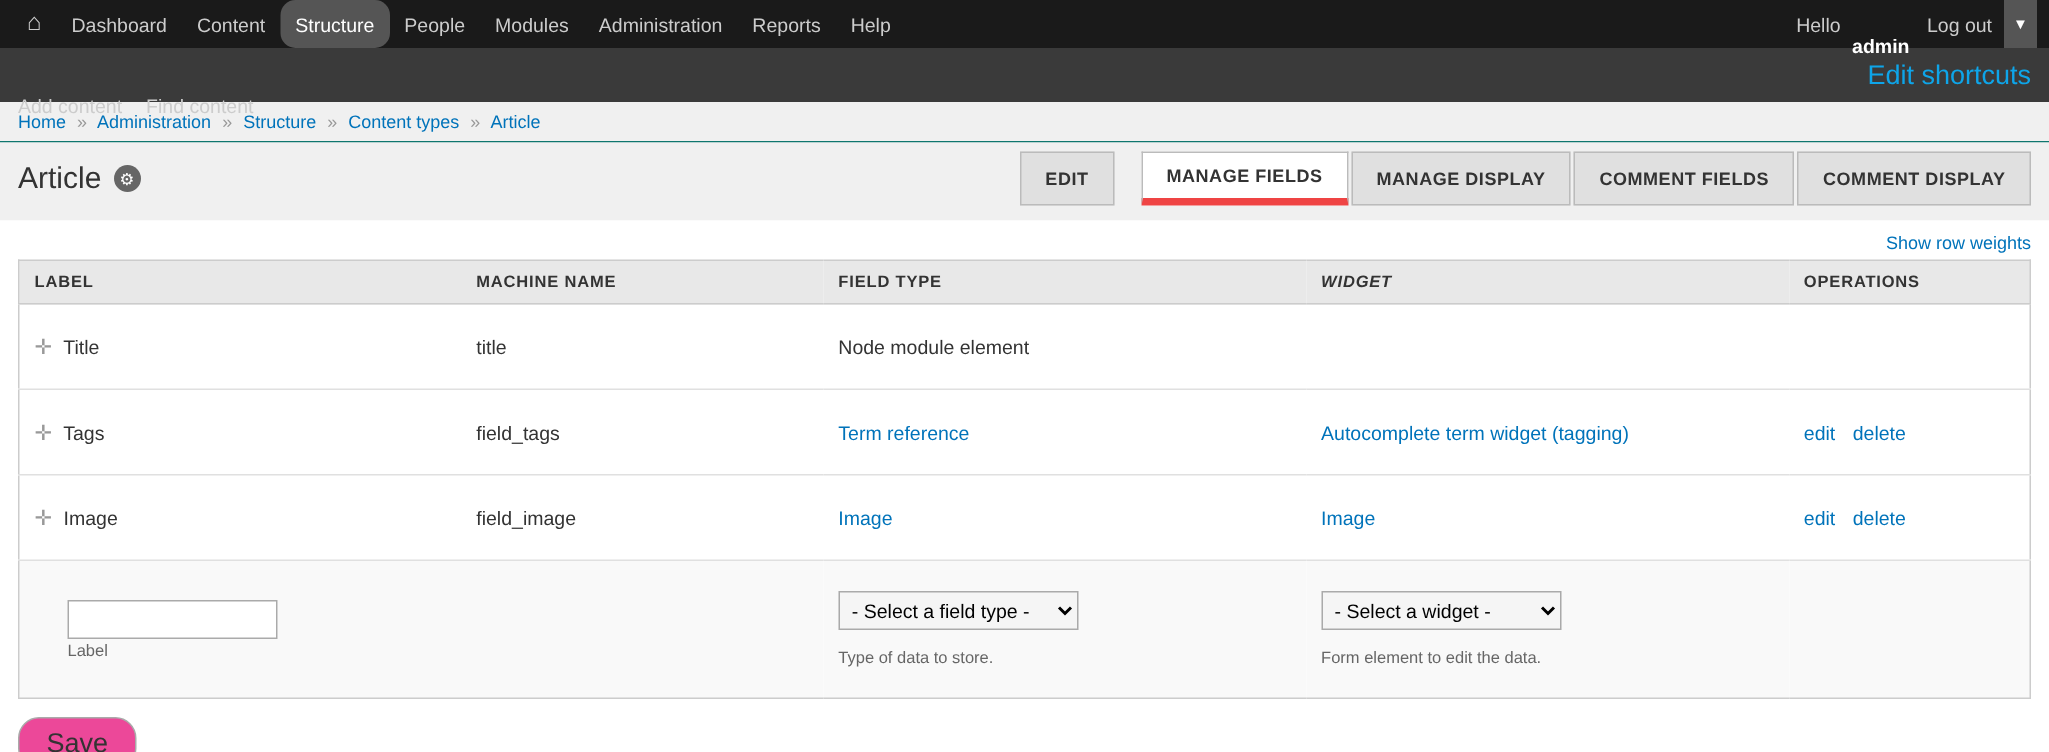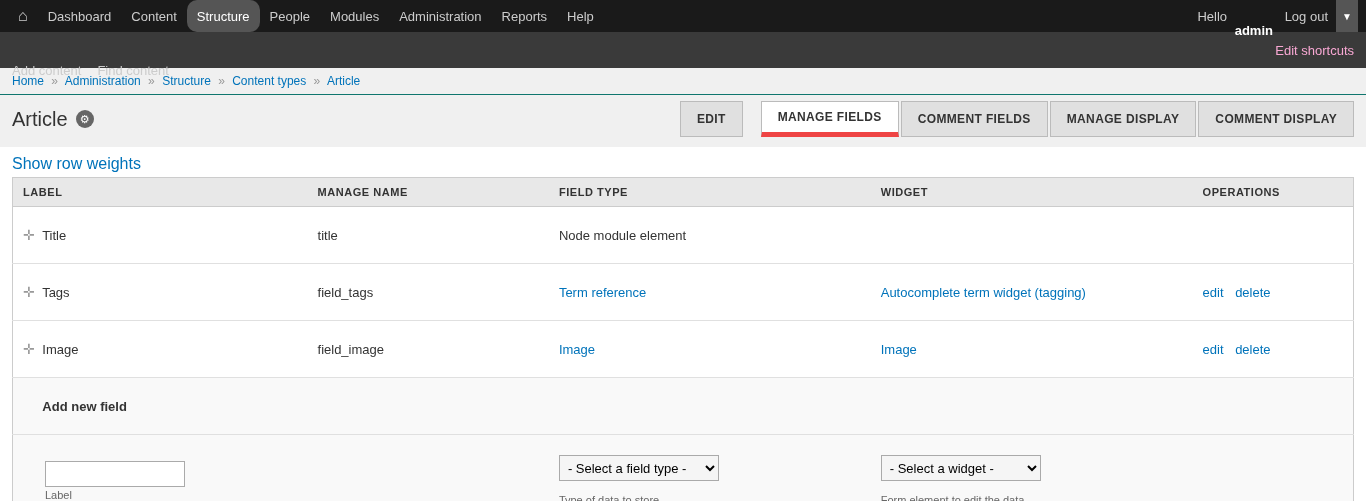--- a/index.html
+++ b/index.html
@@ -52,21 +52,21 @@
     .secondary-nav {
       background: #3a3a3a;
       display: flex;
       align-items: center;
       height: 36px;
       padding: 0 12px;
       justify-content: space-between;
     }
     .secondary-nav-left { display: flex; gap: 16px; margin-top: 41px; }
     .sec-nav-item { color: #ccc; cursor: pointer; font-size: 13px; }
-    .secondary-nav-right { color: #f9a8d4; cursor: pointer; font-size: 13px; }
+    .secondary-nav-right { color: #0ea5e9; cursor: pointer; font-size: 18px; }
 
     
     .breadcrumb-bar {
       background: #f0f0f0;
       padding: 6px 12px;
       border-bottom: 1px solid #0f766e;
     }
     .breadcrumb { font-size: 12px; color: #666; }
     .breadcrumb a { color: #0073ba; text-decoration: none; }
     .breadcrumb .sep { margin: 0 4px; color: #999; }
@@ -113,23 +113,23 @@
     }
 
     
     .main-content {
       padding: 0 12px;
       background: #fff;
     }
 
     
     .row-weights-bar {
-      text-align: left;
+      text-align: right;
       padding: 8px 0 4px;
-      font-size: 16px;
+      font-size: 12px;
     }
     .row-weights-bar a { color: #0073ba; text-decoration: none; }
 
     
     .fields-table {
       width: 100%;
       border-collapse: collapse;
       border: 1px solid #ccc;
     }
     .fields-table thead tr {
@@ -195,21 +195,21 @@
       border: 1px solid #aaa;
       border-radius: 14px;
       font-size: 18px;
       cursor: pointer;
       color: #333;
     }
 
     .col-label { width: 22%; }
     .col-machine { width: 18%; }
     .col-type { width: 24%; }
-    .col-widget { width: 24%; }
+    .col-widget { width: 24%; font-style: italic; }
     .col-ops { width: 12%; }
   </style>
 </head>
 <body>
 
 <nav class="top-nav">
   <div class="top-nav-left">
     <div class="nav-item home-icon">⌂</div>
     <div class="nav-item">Dashboard</div>
     <div class="nav-item">Content</div>
@@ -251,36 +251,36 @@
 </div>
 
 <div class="page-header">
   <div class="page-title-row">
     <h1 class="page-title">Article</h1>
     <div class="settings-icon">⚙</div>
   </div>
   <div class="tab-buttons">
     <button class="tab-btn">EDIT</button>
     <button class="tab-btn active">MANAGE FIELDS</button>
+    <button class="tab-btn">MANAGE DISPLAY</button>
     <button class="tab-btn">COMMENT FIELDS</button>
-    <button class="tab-btn">MANAGE DISPLAY</button>
     <button class="tab-btn">COMMENT DISPLAY</button>
   </div>
 </div>
 
 <div class="main-content">
   <div class="row-weights-bar">
     <a class="link">Show row weights</a>
   </div>
 
   <table class="fields-table">
     <thead>
       <tr>
         <th class="col-label">LABEL</th>
-        <th class="col-machine">MANAGE NAME</th>
+        <th class="col-machine">MACHINE NAME</th>
         <th class="col-type">FIELD TYPE</th>
         <th class="col-widget">WIDGET</th>
         <th class="col-ops">OPERATIONS</th>
       </tr>
     </thead>
     <tbody>
 
       <tr>
         <td>
           <span class="drag-handle">✛</span>
@@ -322,26 +322,20 @@
         </td>
         <td>
           <a class="link">Image</a>
         </td>
         <td>
           <a class="op-link">edit</a>
           <a class="op-link">delete</a>
         </td>
       </tr>
 
-      <tr class="add-field-row">
-        <td colspan="5">
-          <span class="drag-handle" style="visibility:hidden">✛</span>
-          <span class="add-field-label">Add new field</span>
-        </td>
-      </tr>
       <tr class="add-field-row">
         <td style="padding-left: 32px;">
           <div>
             <input class="add-field-input" type="text" style="">
           </div>
           <div class="add-field-sublabel">Label</div>
         </td>
         <td></td>
         <td>
           <div>

